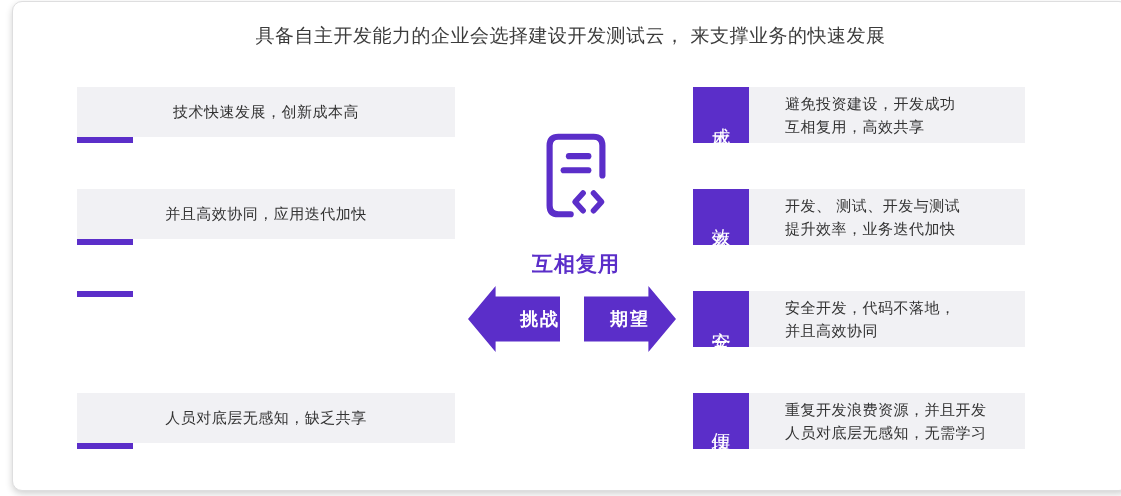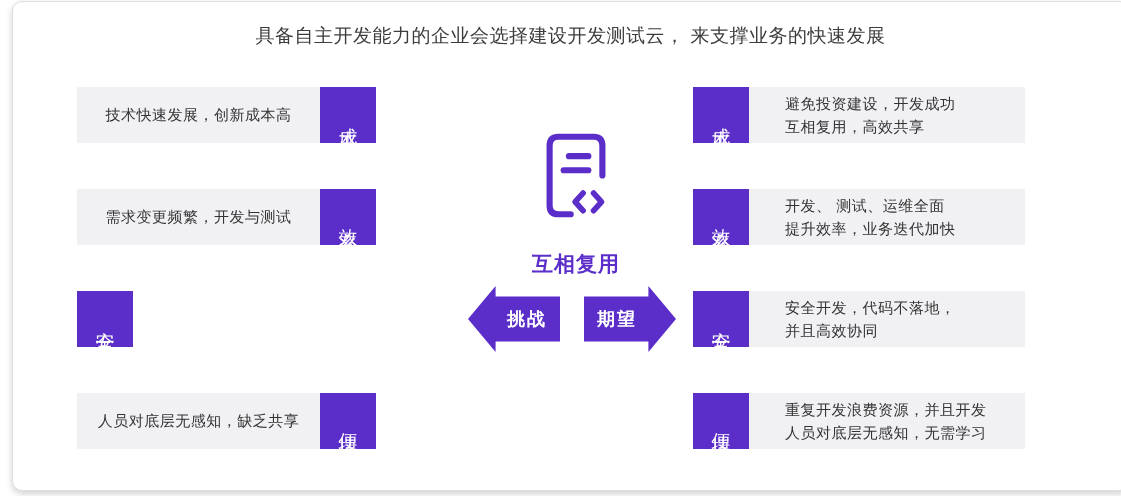--- a/index.html
+++ b/index.html
@@ -21,21 +21,21 @@
     border-radius:10px;
     box-shadow:0 3px 7px rgba(0,0,0,.18);
     overflow:hidden;
   }
   .title{
     position:absolute;top:21px;left:0;width:100%;
     text-align:center;font-size:19px;color:#3c3c3c;letter-spacing:.5px;
   }
   
   .lrow,.rrow{position:absolute;height:56px;display:flex;}
-  .lrow{left:64px;width:299px;}
+  .lrow{left:64px;width:378px;flex-direction:column;}
   .rrow{left:680px;width:332px;}
   .ltext{
     flex:1;background:var(--rowbg);color:var(--text);
     display:flex;align-items:center;justify-content:center;
     font-size:15px;letter-spacing:.5px;
   }
   .rtext{
     flex:1;background:var(--rowbg);color:var(--text);
     display:flex;align-items:center;
     padding-left:36px;font-size:15px;line-height:1.55;
@@ -52,21 +52,21 @@
   .center-icon svg{display:block;}
   .center-label{
     position:absolute;left:488px;top:248px;width:150px;
     text-align:center;font-size:21px;font-weight:700;color:var(--accent);
     letter-spacing:1px;
   }
   
   .arrow{
     position:absolute;top:284px;width:92px;height:66px;
     background:var(--accent);color:#ffffff;
-    display:flex;align-items:center;justify-content:center;
+    display:flex;align-items:center;justify-content:flex-end;
     font-size:18px;font-weight:700;letter-spacing:2px;
   }
   .arrow-left{
     left:455px;
     clip-path:polygon(0 50%, 30% 0, 30% 16%, 100% 16%, 100% 84%, 30% 84%, 30% 100%);
     padding-left:26px;
   }
   .arrow-right{
     left:571px;
     clip-path:polygon(100% 50%, 70% 0, 70% 16%, 0 16%, 0 84%, 70% 84%, 70% 100%);
@@ -79,21 +79,21 @@
 
 <div class="card">
 
   <div class="title">具备自主开发能力的企业会选择建设开发测试云， 来支撑业务的快速发展</div>
 
   <div class="lrow" style="top:85px">
     <div class="ltext">技术快速发展，创新成本高</div>
     <div class="badge">成本</div>
   </div>
   <div class="lrow" style="top:187px">
-    <div class="ltext">需求变更频繁，开发与测试</div>
+    <div class="ltext">并且高效协同，应用迭代加快</div>
     <div class="badge">效率</div>
   </div>
   <div class="lrow" style="top:289px">
     <div class="badge">安全</div>
   </div>
   <div class="lrow" style="top:391px">
     <div class="ltext">人员对底层无感知，缺乏共享</div>
     <div class="badge">便捷</div>
   </div>
 
@@ -115,21 +115,21 @@
     <span>期望</span>
   </div>
 
   <div class="rrow" style="top:85px">
     <div class="badge">成本</div>
     <div class="rtext">避免投资建设，开发成功
 互相复用，高效共享</div>
   </div>
   <div class="rrow" style="top:187px">
     <div class="badge">效率</div>
-    <div class="rtext">开发、 测试、运维全面
+    <div class="rtext">开发、 测试、开发与测试
 提升效率，业务迭代加快</div>
   </div>
   <div class="rrow" style="top:289px">
     <div class="badge">安全</div>
     <div class="rtext">安全开发，代码不落地，
 并且高效协同</div>
   </div>
   <div class="rrow" style="top:391px">
     <div class="badge">便捷</div>
     <div class="rtext">重复开发浪费资源，并且开发

